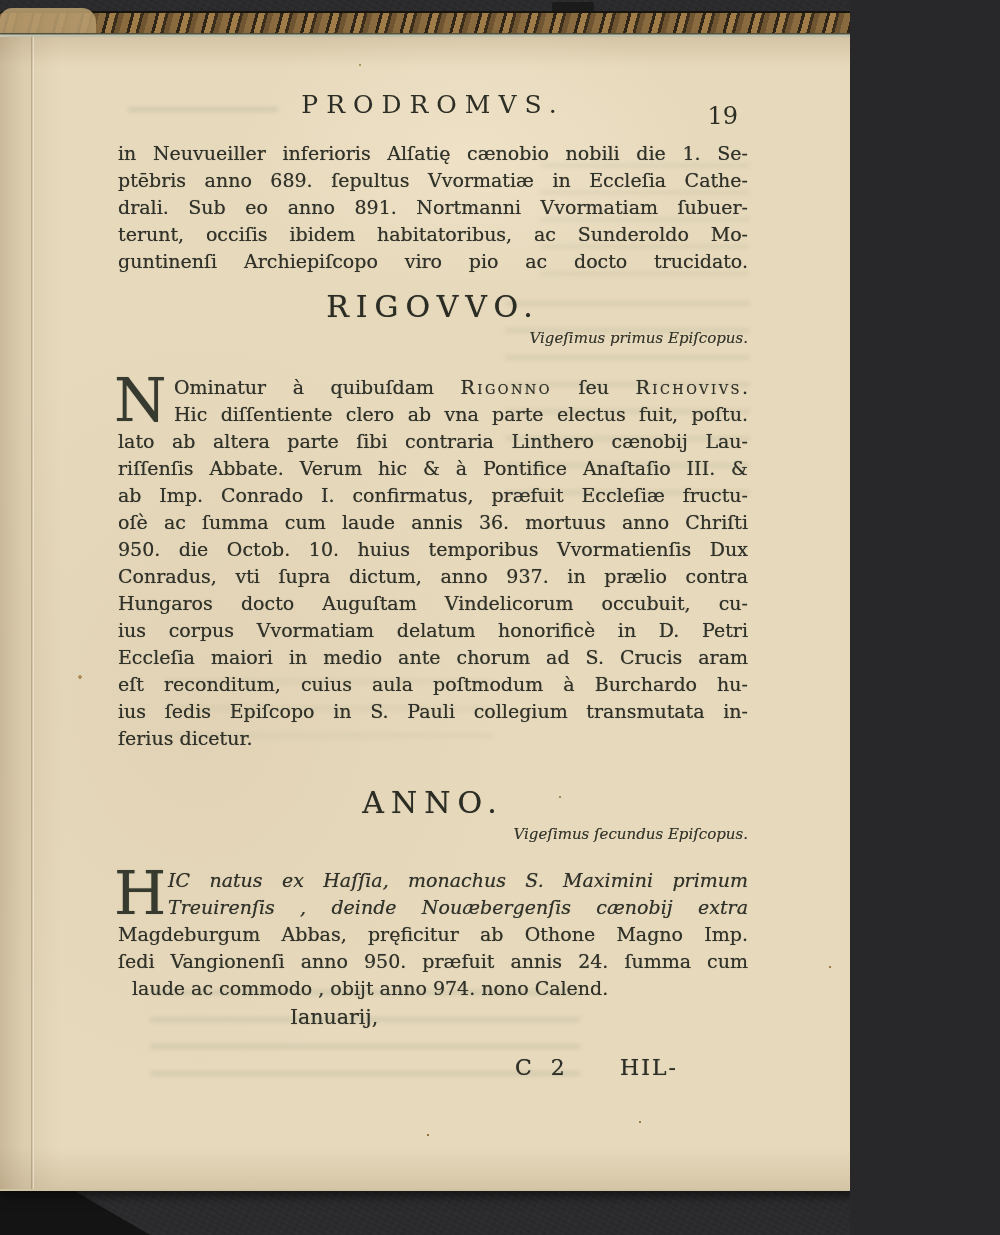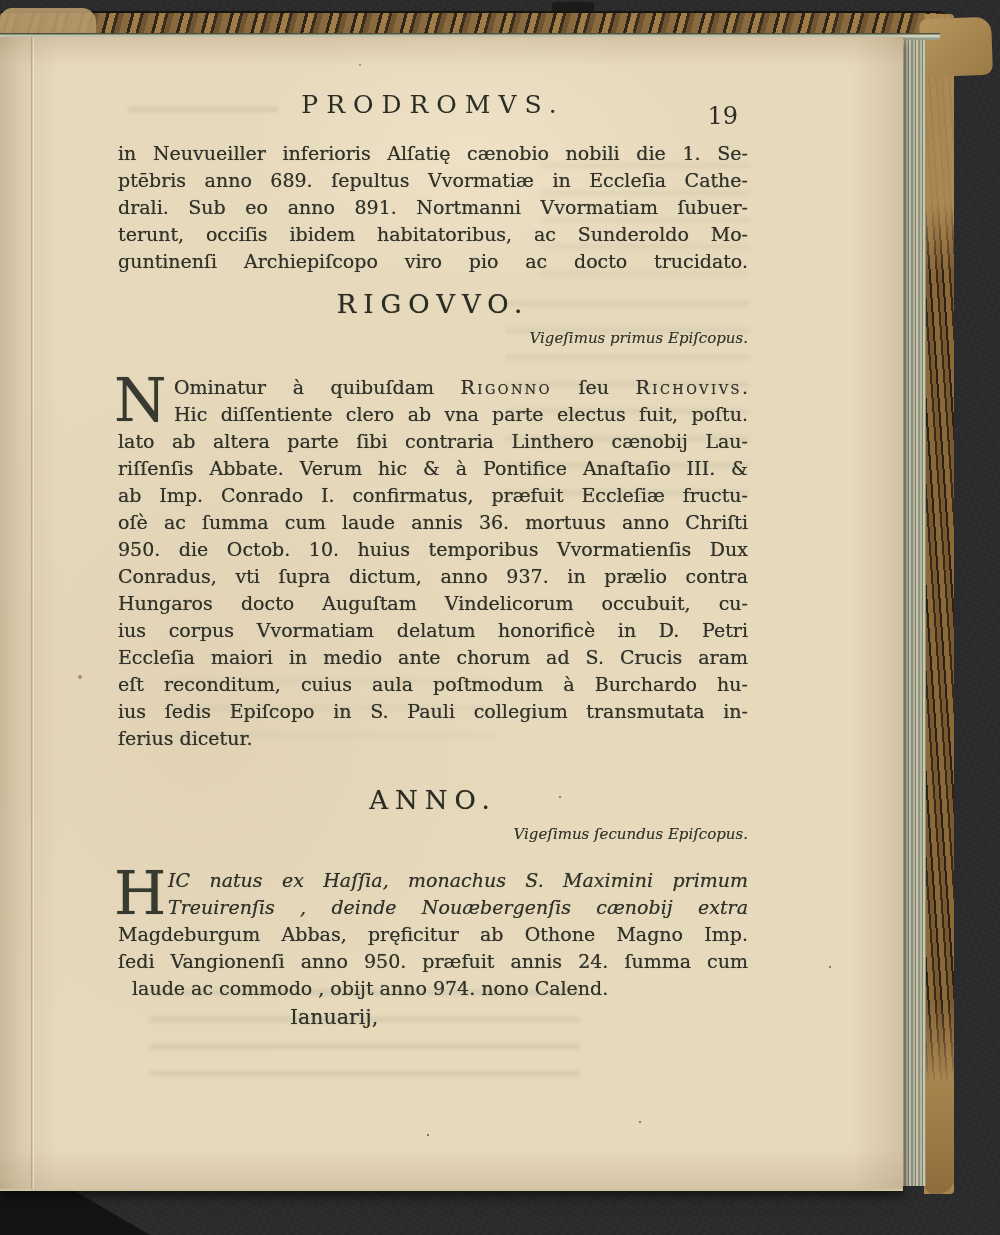--- a/index.html
+++ b/index.html
@@ -1,21 +1,21 @@
 <!DOCTYPE html>
 <html><head>
 <meta charset="utf-8">
 <style>
   html,body{margin:0;padding:0;}
   body{
     width:1000px;height:1235px;overflow:hidden;
     font-family:"DejaVu Serif", serif;
     background:#28282a;
   }
-  .scene{position:relative;width:1000px;height:1235px;overflow:hidden;
+  .scene{position:relative;width:850px;height:1235px;overflow:hidden;
     background:
       repeating-linear-gradient(27deg, rgba(255,255,255,0.016) 0 2px, transparent 2px 5px),
       repeating-linear-gradient(117deg, rgba(0,0,0,0.05) 0 3px, transparent 3px 7px),
       #2b2b2d;
   }
   
   .clasp{position:absolute;left:552px;top:2px;width:42px;height:14px;background:#1b1b1c;border-radius:3px;}
   .board-top{
     position:absolute;left:0;top:11px;width:946px;height:22px;
     background:
@@ -75,21 +75,21 @@
   
   .textcol{position:absolute;left:118px;width:630px;color:#30322a;}
   .line{font-size:19px;line-height:27px;text-align:justify;text-align-last:justify;
     text-shadow:0 0 0.7px rgba(44,46,36,0.65);white-space:normal;}
   .line.short{text-align-last:left;}
   .header{top:53px;height:34px;}
   .running-title{display:block;text-align:center;font-size:25px;letter-spacing:8px;color:#2c2e26;}
   .pagenum{position:absolute;right:10px;top:12px;font-size:24px;color:#2c2e26;}
   .para{position:absolute;}
   .p-intro{top:103px;}
-  .heading{position:absolute;width:630px;text-align:center;font-size:26px;letter-spacing:7px;color:#2b2d25;
+  .heading{position:absolute;width:630px;text-align:center;font-size:30px;letter-spacing:7px;color:#2b2d25;
     text-shadow:0 0 0.7px rgba(44,46,36,0.65);}
   .h-rigowo{top:252px;}
   .h-anno{top:748px;}
   .subheading{position:absolute;width:630px;text-align:right;font-style:italic;font-size:15px;color:#34362c;
     text-shadow:0 0 0.6px rgba(44,46,36,0.5);}
   .sh-1{top:292px;}
   .sh-2{top:788px;}
   .p-rigowo{top:337px;}
   .p-anno{top:830px;}
   .dropcap{position:absolute;left:-4px;top:-1px;font-size:60px;line-height:54px;color:#373a2e;
@@ -170,15 +170,19 @@
       <span class="dropcap">H</span>
       <div class="line indent-h">IC natus ex Haſſia, monachus S. Maximini primum</div>
       <div class="line indent-h">Treuirenſis , deinde Nouæbergenſis cænobij extra</div>
       <div class="line">Magdeburgum Abbas, pręficitur ab Othone Magno Imp.</div>
       <div class="line">ſedi Vangionenſi anno 950. præfuit annis 24. ſumma cum</div>
       <div class="line short" style="padding-left:14px">laude ac commodo , obijt anno 974. nono Calend.</div>
     </div>
 
     <div class="textcol closing">Ianuarij,</div>
 
+    <div class="textcol sigline">
+      <span class="sig-mark">C 2</span>
+      <span class="catchword">HIL-</span>
+    </div>
   </div>
 
 </div>
 
 </body></html>

